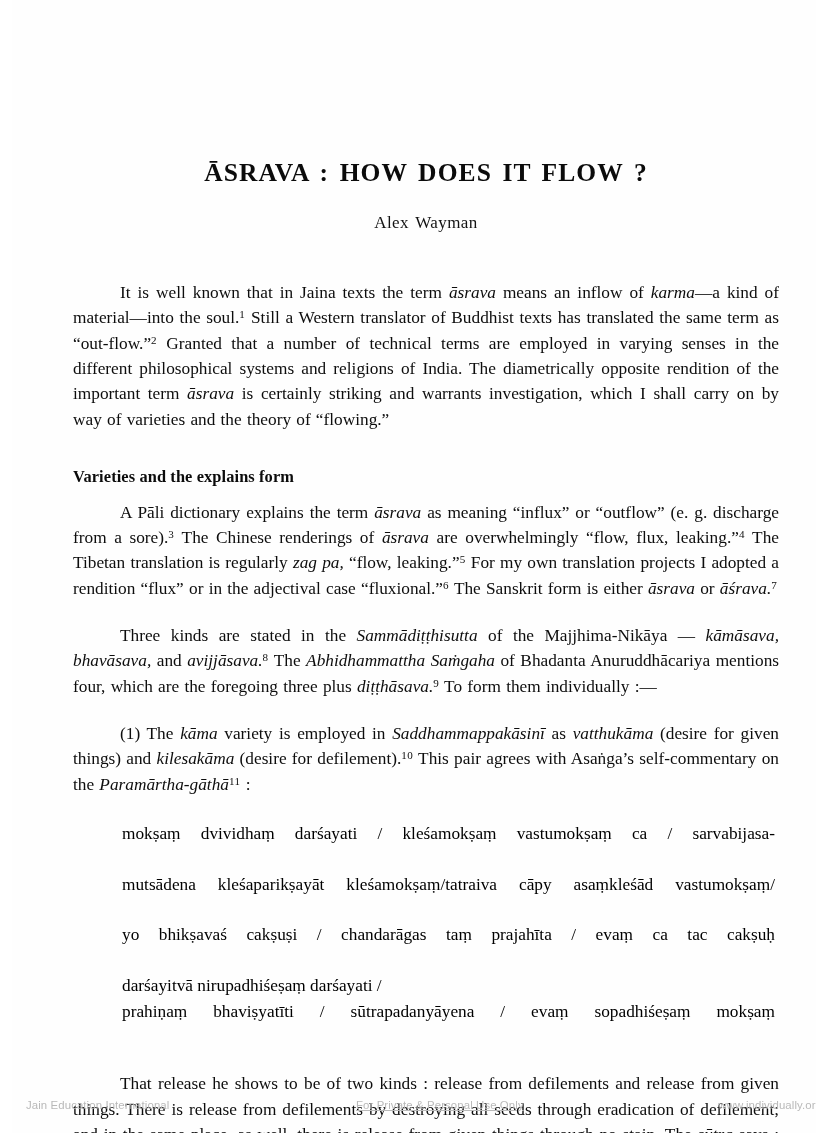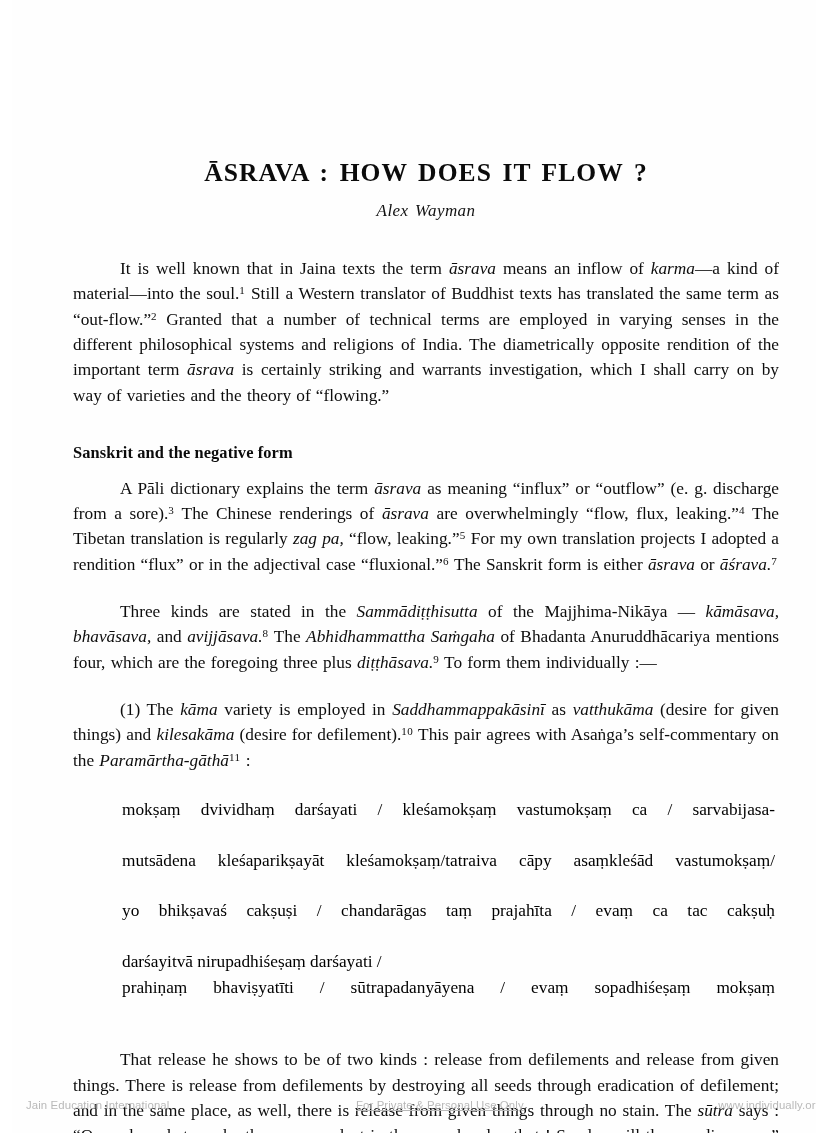--- a/index.html
+++ b/index.html
@@ -35,25 +35,24 @@
     padding-top: 159px;
     text-align: center;
     font-size: 25.5px;
     font-weight: bold;
     letter-spacing: 1.1px;
     word-spacing: 3px;
     line-height: 1.1;
     color: #0b0b0b;
   }
   .byline {
-    margin: 0;
+    margin: 12px;
     padding-top: 14px;
     text-align: center;
     font-size: 17px;
-    font-style: italic;
     letter-spacing: 0.4px;
     word-spacing: 2px;
     color: #121212;
   }
 
   
   .para {
     margin: 0;
     font-size: 17.3px;
     line-height: 25.3px;
@@ -132,21 +131,21 @@
 
   <div id="content">
 
     <h1 class="title">ĀSRAVA : HOW DOES IT FLOW ?</h1>
     <p class="byline">Alex Wayman</p>
 
     <p class="para first">
       <span>It is well known that in Jaina texts the term </span><i>āsrava</i><span> means an inflow of </span><i>karma</i><span>—a kind of material—into the soul.</span><sup>1</sup><span> Still a Western translator of Buddhist texts has translated the same term as “out-flow.”</span><sup>2</sup><span> Granted that a number of technical terms are employed in varying senses in the different philosophical systems and religions of India. The diametrically opposite rendition of the important term </span><i>āsrava</i><span> is certainly striking and warrants investigation, which I shall carry on by way of varieties and the theory of “flowing.”</span>
     </p>
 
-    <h2 class="section-head">Sanskrit and the negative form</h2>
+    <h2 class="section-head">Varieties and the explains form</h2>
 
     <p class="para gap-sm">
       <span>A Pāli dictionary explains the term </span><i>āsrava</i><span> as meaning “influx” or “outflow” (e. g. discharge from a sore).</span><sup>3</sup><span> The Chinese renderings of </span><i>āsrava</i><span> are overwhelmingly “flow, flux, leaking.”</span><sup>4</sup><span> The Tibetan translation is regularly </span><i>zag pa,</i><span> “flow, leaking.”</span><sup>5</sup><span> For my own translation projects I adopted a rendition “flux” or in the adjectival case “fluxional.”</span><sup>6</sup><span> The Sanskrit form is either </span><i>āsrava</i><span> or </span><i>āśrava.</i><sup>7</sup>
     </p>
 
     <p class="para gap">
       <span>Three kinds are stated in the </span><i>Sammādiṭṭhisutta</i><span> of the Majjhima-Nikāya — </span><i>kāmāsava, bhavāsava,</i><span> and </span><i>avijjāsava.</i><sup>8</sup><span> The </span><i>Abhidhammattha Saṁgaha</i><span> of Bhadanta Anuruddhācariya mentions four, which are the foregoing three plus </span><i>diṭṭhāsava.</i><sup>9</sup><span> To form them individually :—</span>
     </p>
 
     <p class="para gap">

